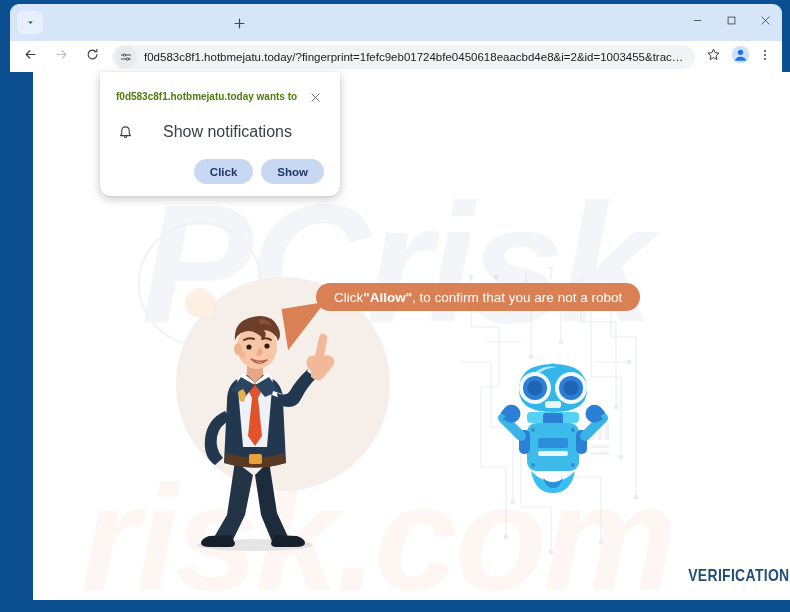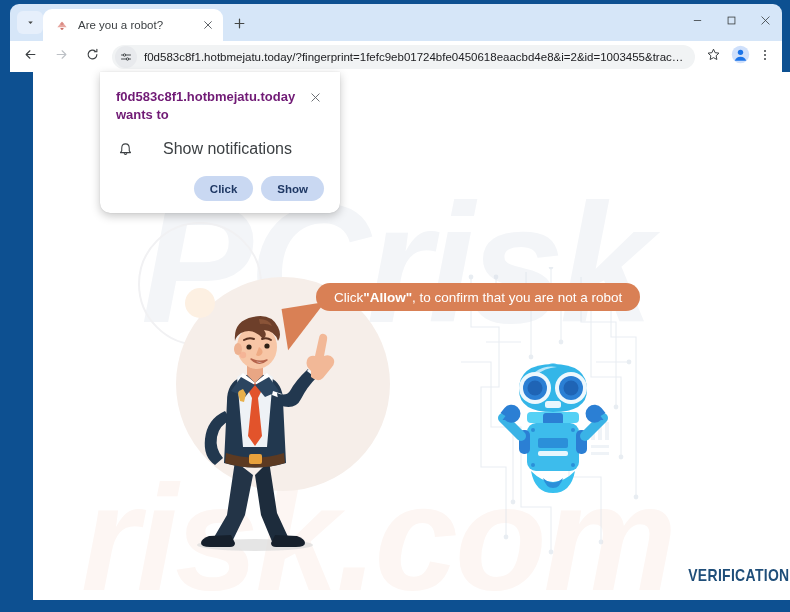--- a/index.html
+++ b/index.html
@@ -299,23 +299,23 @@
     padding: 16px 16px 12px 16px;
     box-sizing: border-box;
     z-index: 30;
   }
   #prompt-header {
     display: flex;
     align-items: flex-start;
   }
   #prompt-title {
     flex: 1;
-    font-size: 13px;
+    font-size: 10px;
     font-weight: 700;
-    color: #701a75;
+    color: #4d7c0f;
     line-height: 18px;
     padding-right: 6px;
   }
   #prompt-close {
     width: 18px; height: 18px;
     flex: none;
     display:flex; align-items:center; justify-content:center;
     cursor: pointer;
     margin-top: 1px;
   }
@@ -361,35 +361,20 @@
     <div id="tab-strip">
 
       <div id="tab-search-button">
         <span>
           <svg width="11" height="11" viewBox="0 0 24 24">
               <path d="M7 10l5 5 5-5z" fill="#444746"></path>
             </svg>
         </span>
       </div>
 
-      <div class="browser-tab">
-        <span class="tab-favicon">
-          <svg width="14" height="14" viewBox="0 0 24 24">
-            <path d="M4 16 L12 6 L20 16 Z" fill="#e8a7a0"></path>
-            <path d="M9 17 L15 17 L13.5 20 L10.5 20 Z" fill="#c96f68"></path>
-            <circle cx="12" cy="10" r="2.6" fill="#d98b84"></circle>
-          </svg>
-        </span>
-        <span class="tab-title">Are you a robot?</span>
-        <span class="tab-close">
-          <svg width="10" height="10" viewBox="0 0 24 24">
-              <path d="M4 4 L20 20 M20 4 L4 20" stroke="#5f6368" stroke-width="2.4" fill="none" stroke-linecap="round"></path>
-            </svg>
-        </span>
-      </div>
 
       <div id="new-tab-button">
         <span>
           <svg width="13" height="13" viewBox="0 0 24 24">
               <path d="M12 4 V20 M4 12 H20" stroke="#444746" stroke-width="2.3" stroke-linecap="round"></path>
             </svg>
         </span>
       </div>
 
       <div class="win-controls">

